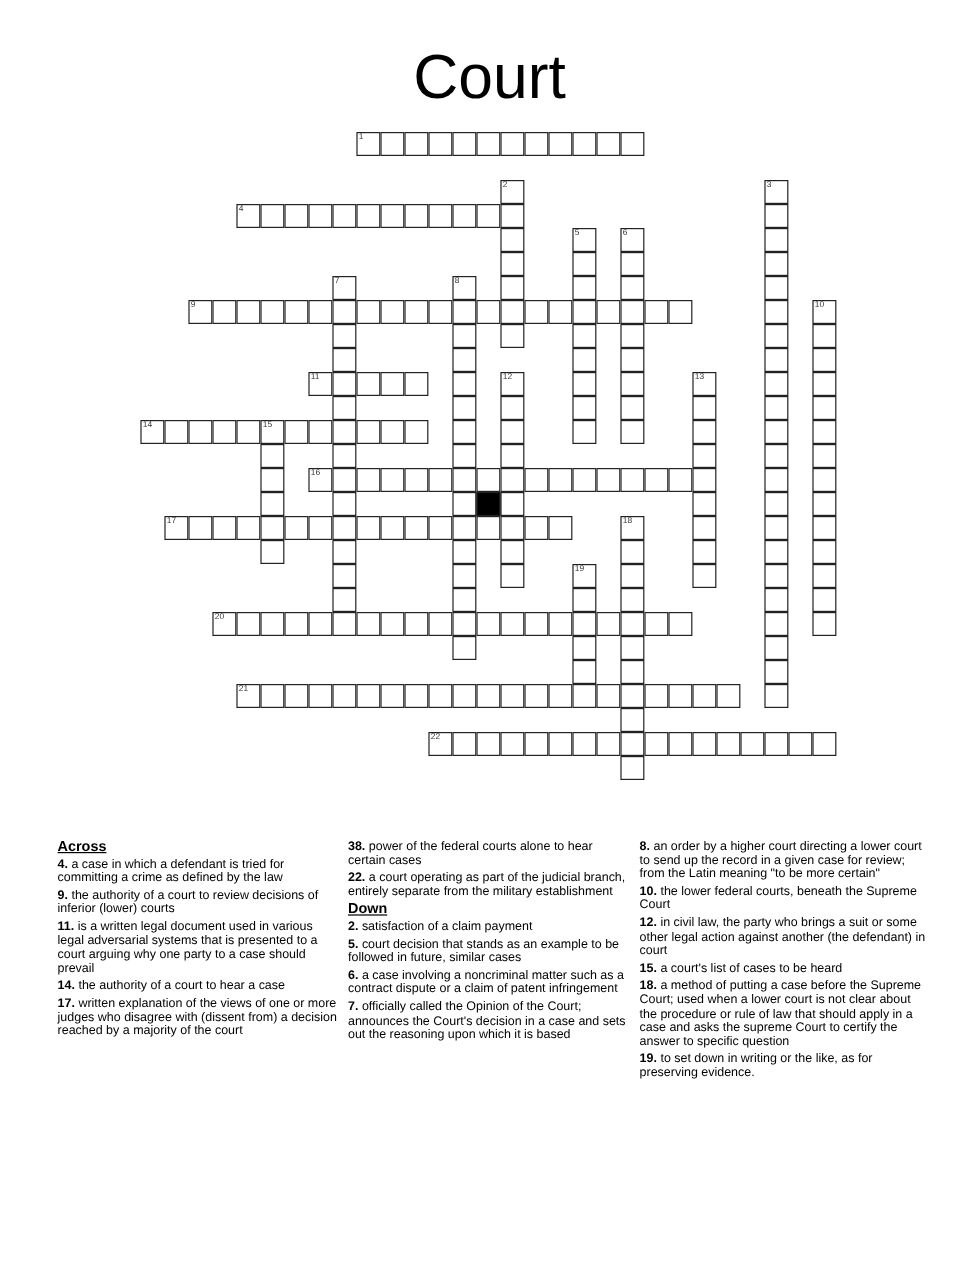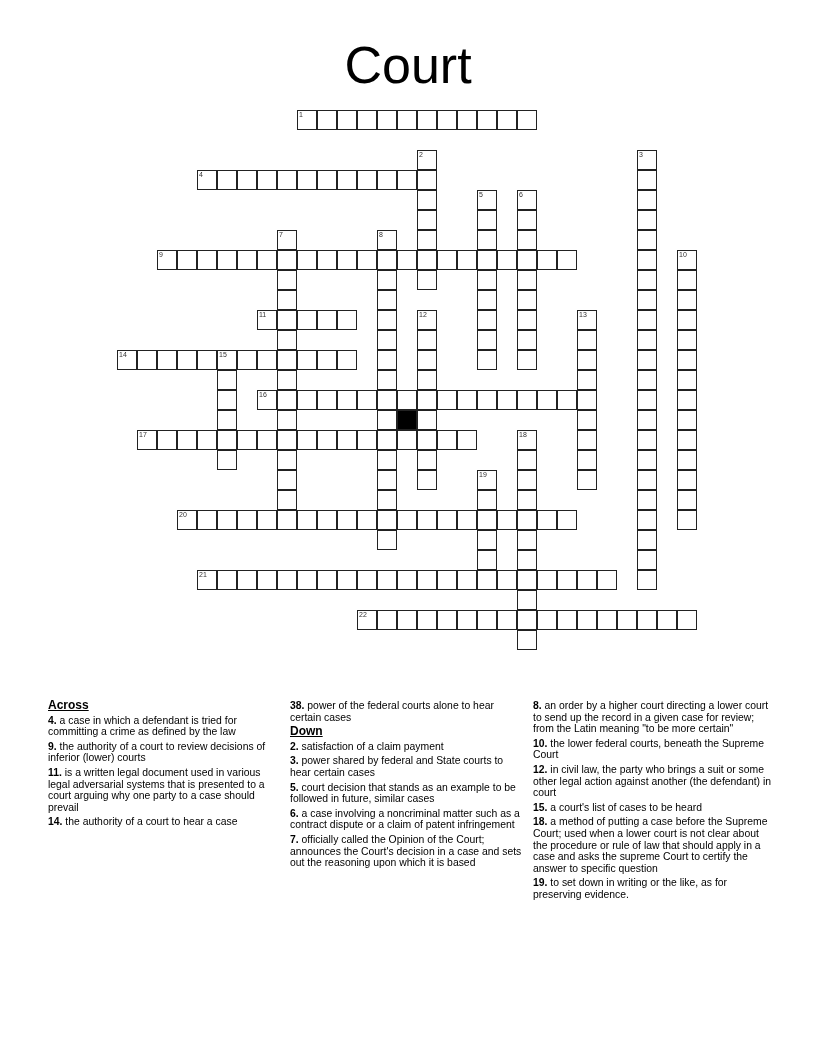--- a/index.html
+++ b/index.html
@@ -337,26 +337,27 @@
     <div class="cell black" style="left: 280px; top: 300px;"></div>
   </div>
 
 <div class="clues">
   <div class="col col1">
     <div class="heading">Across</div>
     <div class="clue"><b>4.</b> <span>a case in which a defendant is tried for committing a crime as defined by the law</span></div>
     <div class="clue"><b>9.</b> <span>the authority of a court to review decisions of inferior (lower) courts</span></div>
     <div class="clue"><b>11.</b> <span>is a written legal document used in various legal adversarial systems that is presented to a court arguing why one party to a case should prevail</span></div>
     <div class="clue"><b>14.</b> <span>the authority of a court to hear a case</span></div>
+    <div class="clue"><b>17.</b> <span>written explanation of the views of one or more judges who disagree with (dissent from) a decision reached by a majority of the court</span></div>
   </div>
   <div class="col col2">
     <div class="clue"><b>38.</b> <span>power of the federal courts alone to hear certain cases</span></div>
+    <div class="clue"><b>22.</b> <span>a court operating as part of the judicial branch, entirely separate from the military establishment</span></div>
     <div class="heading">Down</div>
     <div class="clue"><b>2.</b> <span>satisfaction of a claim payment</span></div>
-    <div class="clue"><b>3.</b> <span>power shared by federal and State courts to hear certain cases</span></div>
     <div class="clue"><b>5.</b> <span>court decision that stands as an example to be followed in future, similar cases</span></div>
     <div class="clue"><b>6.</b> <span>a case involving a noncriminal matter such as a contract dispute or a claim of patent infringement</span></div>
     <div class="clue"><b>7.</b> <span>officially called the Opinion of the Court; announces the Court's decision in a case and sets out the reasoning upon which it is based</span></div>
   </div>
   <div class="col col3">
     <div class="clue"><b>8.</b> <span>an order by a higher court directing a lower court to send up the record in a given case for review; from the Latin meaning "to be more certain"</span></div>
     <div class="clue"><b>10.</b> <span>the lower federal courts, beneath the Supreme Court</span></div>
     <div class="clue"><b>12.</b> <span>in civil law, the party who brings a suit or some other legal action against another (the defendant) in court</span></div>
     <div class="clue"><b>15.</b> <span>a court's list of cases to be heard</span></div>
     <div class="clue"><b>18.</b> <span>a method of putting a case before the Supreme Court; used when a lower court is not clear about the procedure or rule of law that should apply in a case and asks the supreme Court to certify the answer to specific question</span></div>

